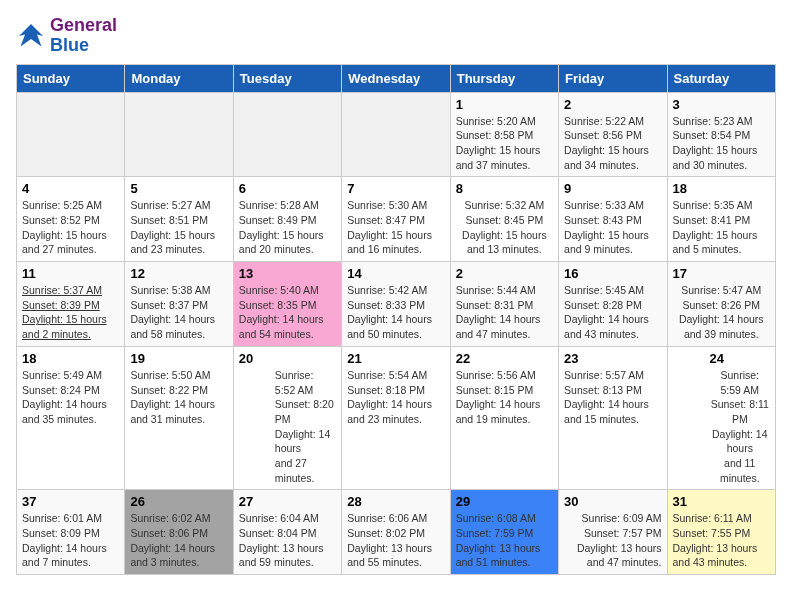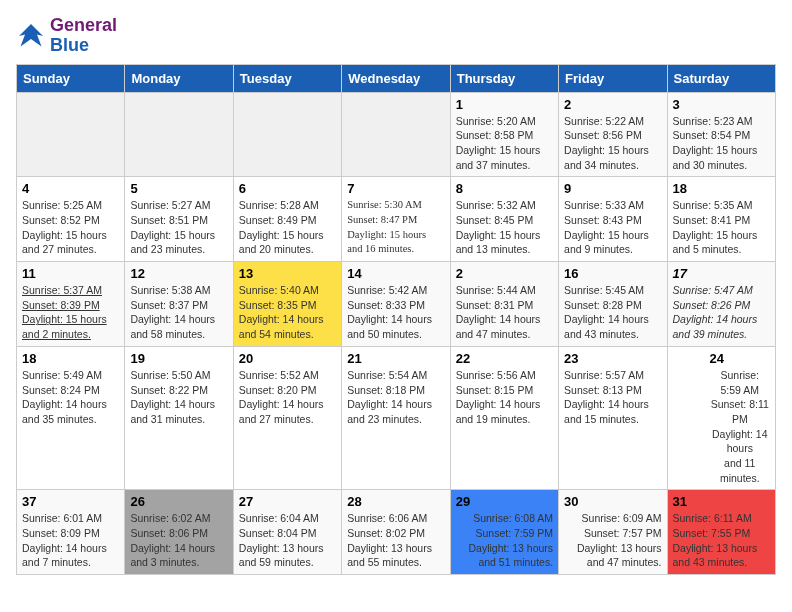--- a/index.html
+++ b/index.html
@@ -164,28 +164,28 @@
         </td>
         <td style="background: rgb(255, 255, 255);">
           <span class="day-num">6</span>
           <div class="cell-info" style="white-space: pre-line;">Sunrise: 5:28 AM
 Sunset: 8:49 PM
 Daylight: 15 hours
 and 20 minutes.</div>
         </td>
         <td style="background: rgb(255, 255, 255);">
           <span class="day-num">7</span>
-          <div class="cell-info" style="white-space: pre-line; font-family: Liberation Serif, serif;">Sunrise: 5:30 AM
+          <div class="cell-info" style="white-space: pre-line;">Sunrise: 5:30 AM
 Sunset: 8:47 PM
 Daylight: 15 hours
 and 16 minutes.</div>
         </td>
         <td style="background: rgb(255, 255, 255);">
           <span class="day-num">8</span>
-          <div class="cell-info" style="white-space: pre-line;">Sunrise: 5:32 AM
+          <div class="cell-info" style="white-space: pre-line; text-align: center;">Sunrise: 5:32 AM
 Sunset: 8:45 PM
 Daylight: 15 hours
 and 13 minutes.</div>
         </td>
         <td style="background: rgb(255, 255, 255);">
           <span class="day-num">9</span>
           <div class="cell-info" style="white-space: pre-line;">Sunrise: 5:33 AM
 Sunset: 8:43 PM
 Daylight: 15 hours
 and 9 minutes.</div>
@@ -206,21 +206,21 @@
 Daylight: 15 hours
 and 2 minutes.</div>
         </td>
         <td style="background: rgb(249, 249, 249);">
           <span class="day-num">12</span>
           <div class="cell-info" style="white-space: pre-line;">Sunrise: 5:38 AM
 Sunset: 8:37 PM
 Daylight: 14 hours
 and 58 minutes.</div>
         </td>
-        <td style="background: #fde047;">
+        <td style="background: #f9a8d4;">
           <span class="day-num">13</span>
           <div class="cell-info" style="white-space: pre-line;">Sunrise: 5:40 AM
 Sunset: 8:35 PM
 Daylight: 14 hours
 and 54 minutes.</div>
         </td>
         <td style="background: rgb(249, 249, 249);">
           <span class="day-num">14</span>
           <div class="cell-info" style="white-space: pre-line;">Sunrise: 5:42 AM
 Sunset: 8:33 PM
@@ -234,23 +234,23 @@
 Daylight: 14 hours
 and 47 minutes.</div>
         </td>
         <td style="background: rgb(249, 249, 249);">
           <span class="day-num">16</span>
           <div class="cell-info" style="white-space: pre-line;">Sunrise: 5:45 AM
 Sunset: 8:28 PM
 Daylight: 14 hours
 and 43 minutes.</div>
         </td>
-        <td style="background: rgb(249, 249, 249); font-style: italic;">
+        <td style="background: rgb(249, 249, 249);">
           <span class="day-num">17</span>
-          <div class="cell-info" style="white-space: pre-line;">Sunrise: 5:47 AM
+          <div class="cell-info" style="white-space: pre-line; text-align: center;">Sunrise: 5:47 AM
 Sunset: 8:26 PM
 Daylight: 14 hours
 and 39 minutes.</div>
         </td>
       </tr>
       <tr>
         <td style="background: rgb(255, 255, 255);">
           <span class="day-num">18</span>
           <div class="cell-info" style="white-space: pre-line;">Sunrise: 5:49 AM
 Sunset: 8:24 PM
@@ -259,21 +259,21 @@
         </td>
         <td style="background: rgb(255, 255, 255);">
           <span class="day-num">19</span>
           <div class="cell-info" style="white-space: pre-line;">Sunrise: 5:50 AM
 Sunset: 8:22 PM
 Daylight: 14 hours
 and 31 minutes.</div>
         </td>
         <td style="background: rgb(255, 255, 255);">
           <span class="day-num">20</span>
-          <div class="cell-info" style="white-space: pre-line;">Sunrise: 5:52 AM
+          <div class="cell-info" style="white-space: pre-line; margin-left: 36px;">Sunrise: 5:52 AM
 Sunset: 8:20 PM
 Daylight: 14 hours
 and 27 minutes.</div>
         </td>
         <td style="background: rgb(255, 255, 255);">
           <span class="day-num">21</span>
           <div class="cell-info" style="white-space: pre-line;">Sunrise: 5:54 AM
 Sunset: 8:18 PM
 Daylight: 14 hours
 and 23 minutes.</div>
@@ -324,33 +324,33 @@
         </td>
         <td style="background: rgb(249, 249, 249);">
           <span class="day-num">28</span>
           <div class="cell-info" style="white-space: pre-line;">Sunrise: 6:06 AM
 Sunset: 8:02 PM
 Daylight: 13 hours
 and 55 minutes.</div>
         </td>
         <td style="background: #3b82f6;">
           <span class="day-num">29</span>
-          <div class="cell-info" style="white-space: pre-line; text-align: right;">Sunrise: 6:08 AM
+          <div class="cell-info" style="white-space: pre-line;">Sunrise: 6:08 AM
 Sunset: 7:59 PM
 Daylight: 13 hours
 and 51 minutes.</div>
         </td>
         <td style="background: rgb(249, 249, 249);">
           <span class="day-num">30</span>
           <div class="cell-info" style="white-space: pre-line; text-align: right;">Sunrise: 6:09 AM
 Sunset: 7:57 PM
 Daylight: 13 hours
 and 47 minutes.</div>
         </td>
-        <td style="background: #ef4444;">
+        <td style="background: #fef9c3;">
           <span class="day-num">31</span>
           <div class="cell-info" style="white-space: pre-line;">Sunrise: 6:11 AM
 Sunset: 7:55 PM
 Daylight: 13 hours
 and 43 minutes.</div>
         </td>
       </tr>
     </tbody>
 </table>
 

